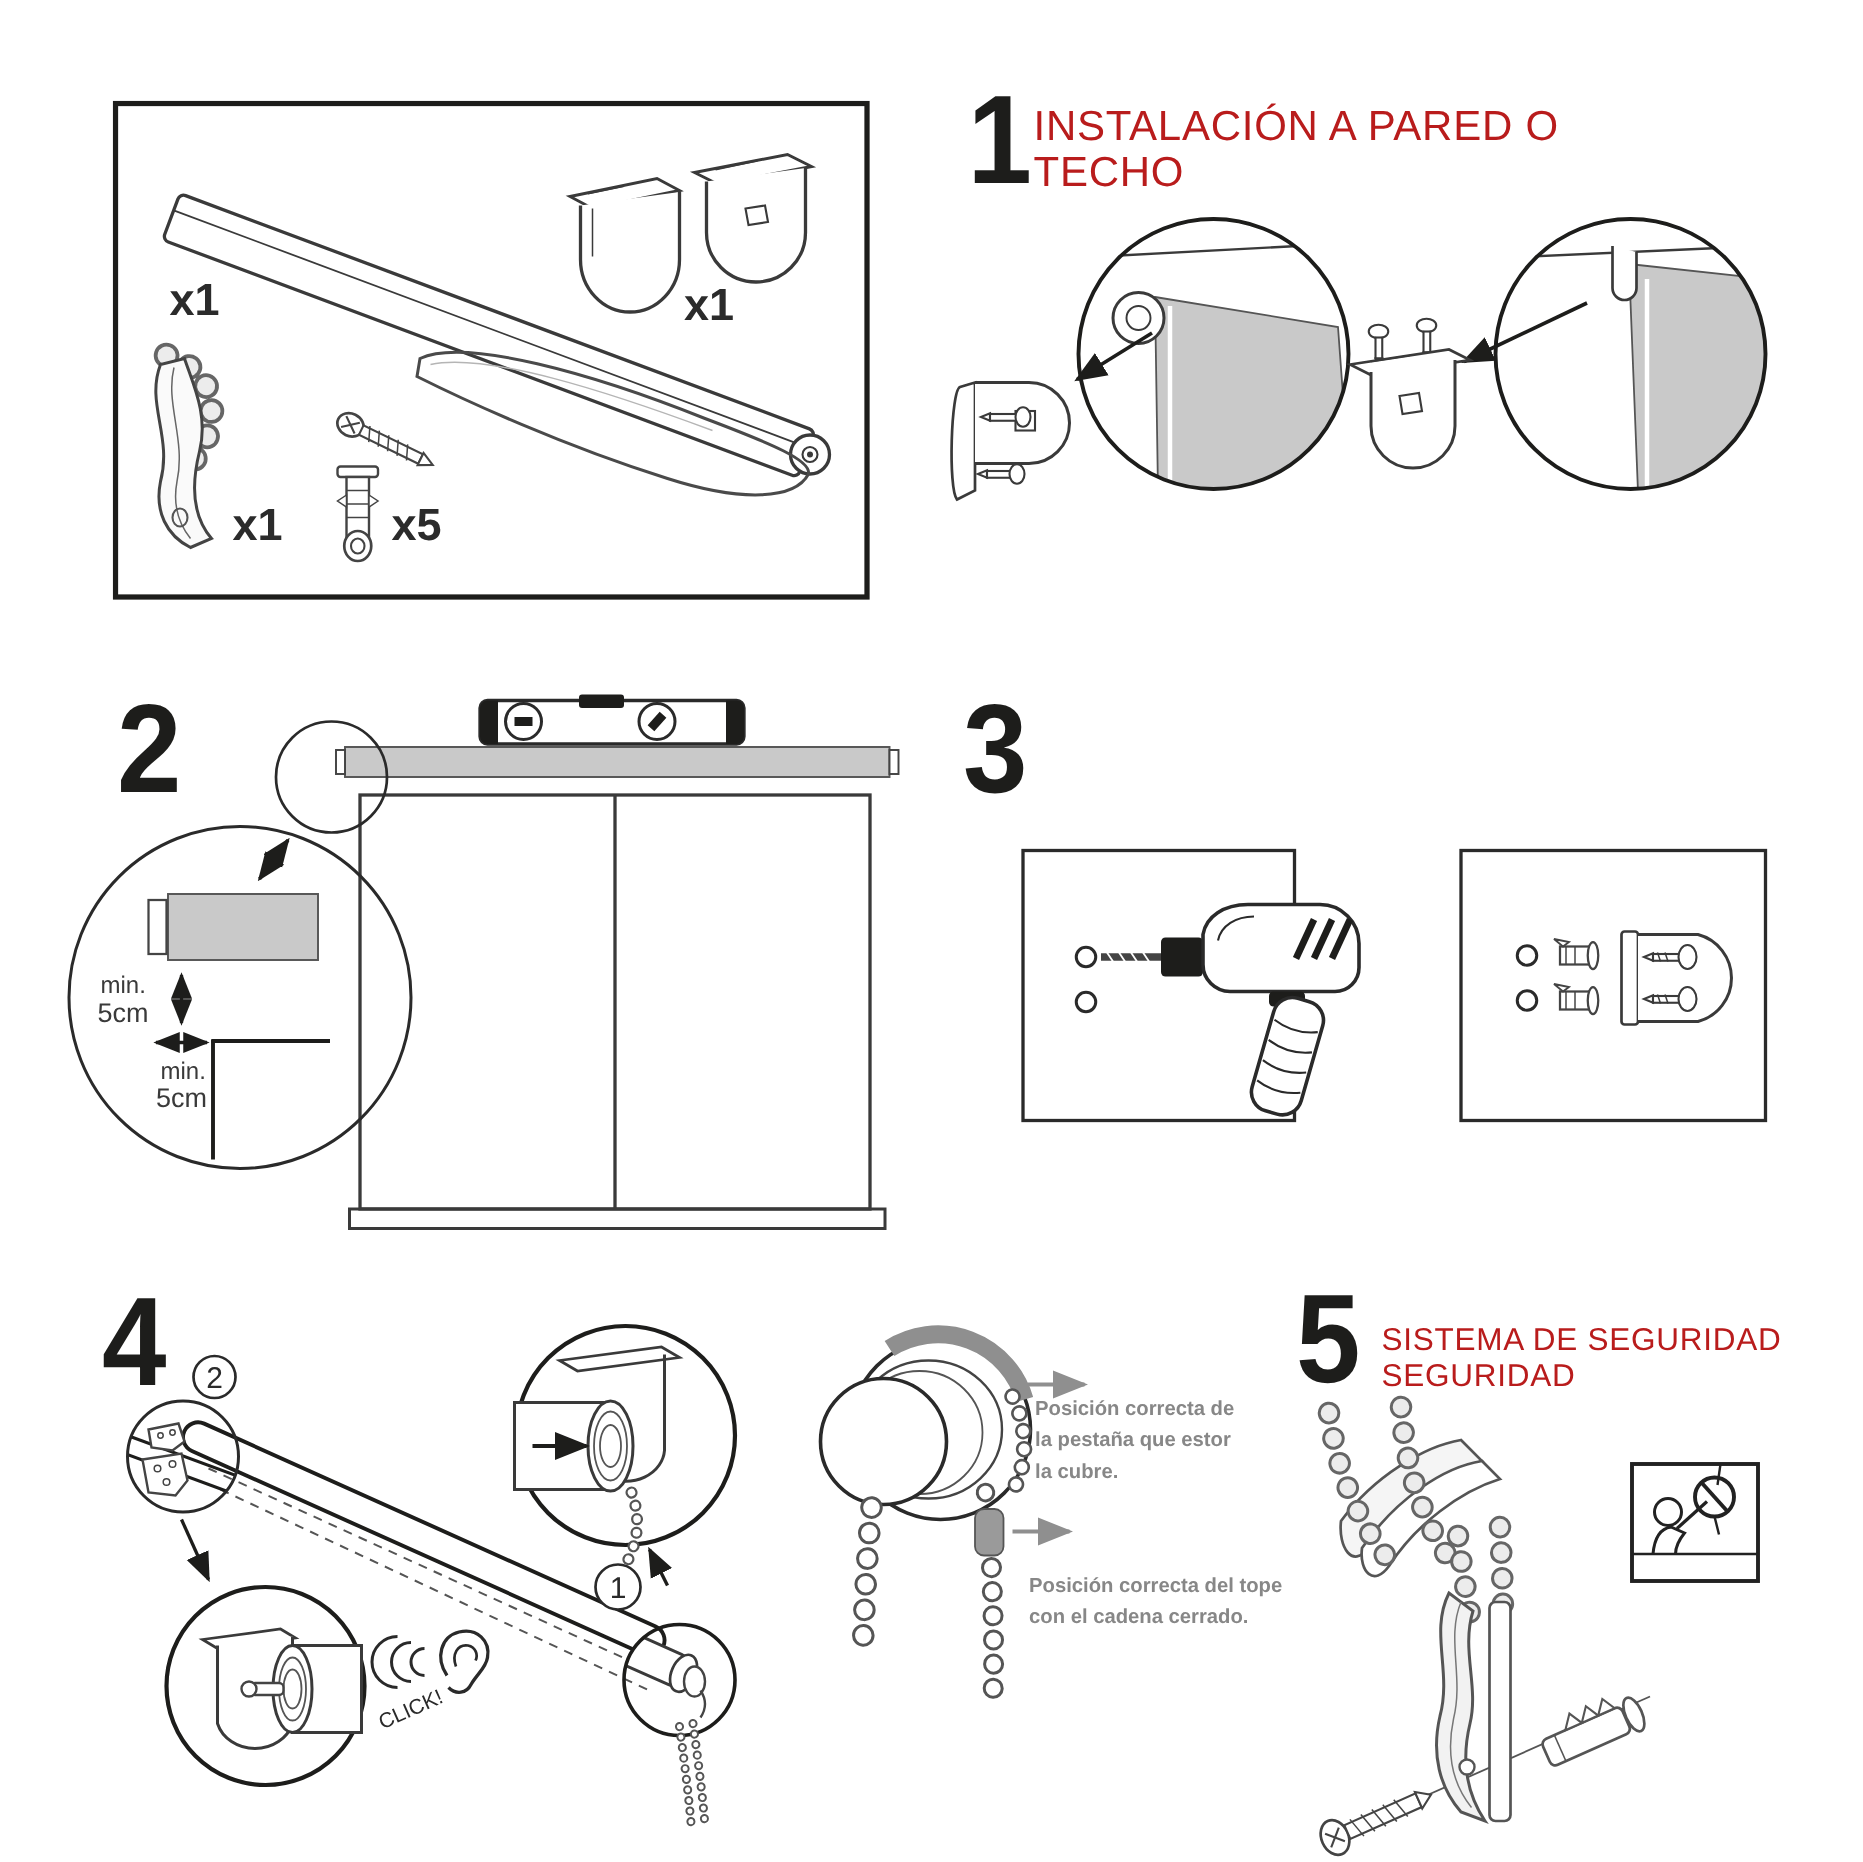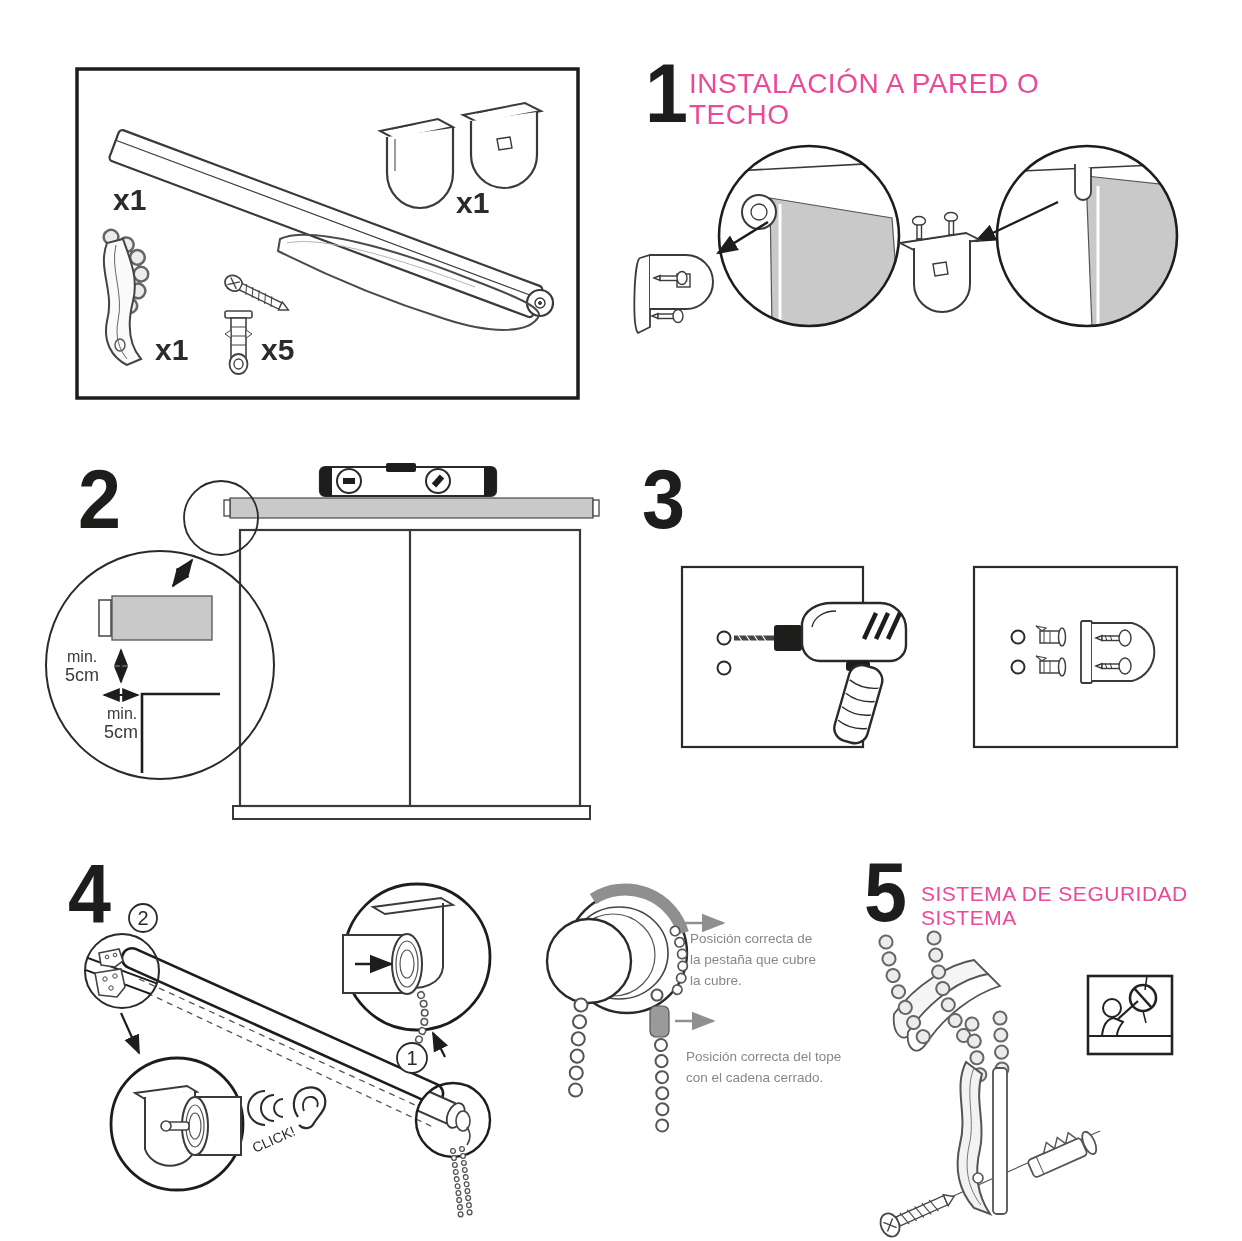--- a/index.html
+++ b/index.html
@@ -1,22 +1,22 @@
 <!DOCTYPE html>
 <html><head>
 <meta charset="utf-8">
 <style>
   html,body{margin:0;padding:0;background:#ffffff;}
   .sheet{position:relative;width:1242px;height:1241px;background:#ffffff;overflow:hidden;
          font-family:"Liberation Sans",sans-serif;color:#1d1d1b;}
   .abs{position:absolute;}
   .step-num{font-weight:900;font-size:84px;line-height:0.9;color:#1d1d1b;
             transform:scaleX(0.92);transform-origin:left top;letter-spacing:-2px;}
-  .step-title{font-weight:300;font-size:28px;letter-spacing:0.5px;color:#ec4899;line-height:1.12;}
-  .note{font-weight:400;font-size:13.5px;line-height:1.55;color:#878787;}
+  .step-title{font-weight:300;font-size:28px;letter-spacing:0.5px;color:#b91c1c;line-height:1.12;}
+  .note{font-weight:700;font-size:13.5px;line-height:1.55;color:#878787;}
   svg text{font-family:"Liberation Sans",sans-serif;}
   .lbl{font-weight:bold;font-size:30px;fill:#2b2b2b;}
   .thin-txt{font-weight:300;fill:#3a3a3a;}
 </style>
 </head>
 <body>
 
 <div class="sheet">
 
   <svg class="abs" style="left:75px;top:67px;" width="505" height="333" viewBox="0 0 505 333">
@@ -411,32 +411,32 @@
       <path d="M 126,170 C 127,198 128,226 127,255" fill="none" stroke="#555" stroke-width="14" stroke-linecap="round" stroke-dasharray="0.1 16"></path>
       <path d="M 126,170 C 127,198 128,226 127,255" fill="none" stroke="#fff" stroke-width="10" stroke-linecap="round" stroke-dasharray="0.1 16"></path>
     </g>
 
     <line x1="150" y1="48" x2="188" y2="48" stroke="#8f8f8f" stroke-width="2.6" marker-end="url(#ah5)"></line>
     <line x1="140" y1="146" x2="178" y2="146" stroke="#8f8f8f" stroke-width="2.6" marker-end="url(#ah5)"></line>
   </svg>
 
   <div class="abs note" style="left:690px;top:929px;width:140px;">
     <div>Posición correcta de</div>
-    <div>la pestaña que cubre</div>
+    <div>la pestaña que estor</div>
     <div>la cubre.</div>
   </div>
   <div class="abs note" style="left:686px;top:1047px;width:180px;">
     <div>Posición correcta del tope</div>
     <div>con el cadena cerrado.</div>
   </div>
 
   <div class="abs step-num" style="left:864px;top:855px;">5</div>
   <div class="abs step-title" style="left:921px;top:882px;width:290px;font-size:21px;">
     <div>SISTEMA DE SEGURIDAD</div>
-    <div>SISTEMA</div>
+    <div>SEGURIDAD</div>
   </div>
 
   <svg class="abs" style="left:850px;top:928px;" width="392" height="312" viewBox="0 0 392 312">
 
     <g>
       <path d="M 44,86 C 66,56 100,36 124,32 L 138,46 C 112,54 80,76 62,104 C 52,118 42,104 44,86 Z" fill="#f5f5f5" stroke="#555" stroke-width="1.8"></path>
       <path d="M 58,104 C 80,72 112,50 138,46 L 150,58 C 124,66 94,88 76,116 C 66,130 56,120 58,104 Z" fill="#ffffff" stroke="#555" stroke-width="1.8"></path>
       <path d="M 36,14 C 40,42 48,68 62,92 C 68,102 74,110 80,117" fill="none" stroke="#666" stroke-width="15" stroke-linecap="round" stroke-dasharray="0.1 17"></path>
       <path d="M 36,14 C 40,42 48,68 62,92 C 68,102 74,110 80,117" fill="none" stroke="#ececec" stroke-width="11" stroke-linecap="round" stroke-dasharray="0.1 17"></path>
       <path d="M 84,10 C 86,38 92,64 103,88 C 108,99 113,107 118,114" fill="none" stroke="#666" stroke-width="15" stroke-linecap="round" stroke-dasharray="0.1 17"></path>

